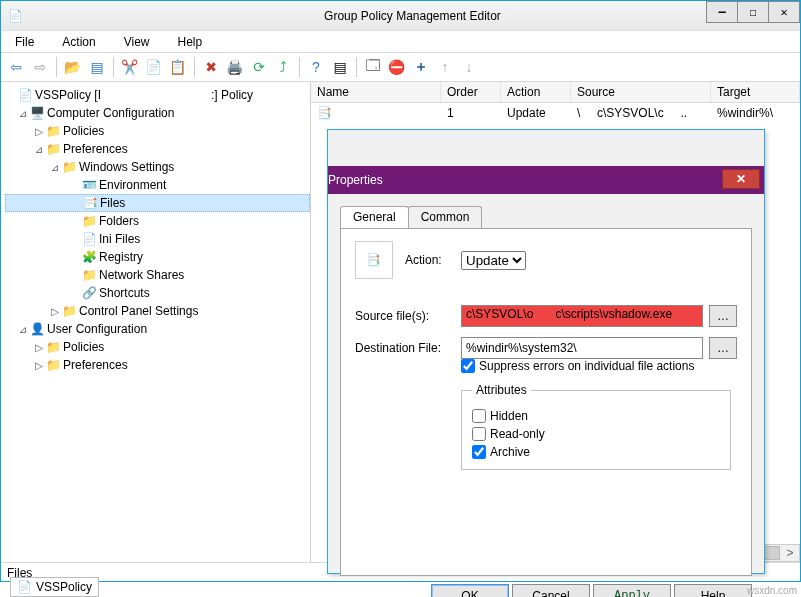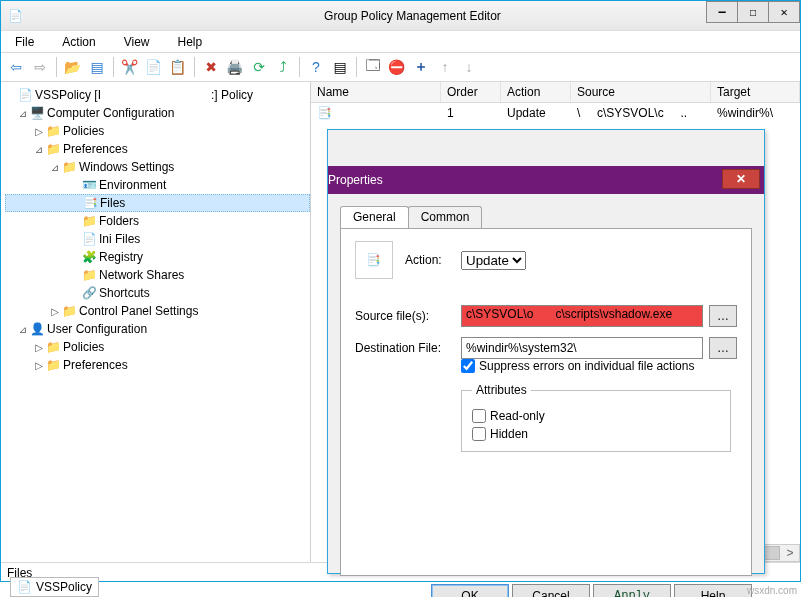--- a/index.html
+++ b/index.html
@@ -345,25 +345,29 @@
 
       <div class="chk">
         <input type="checkbox" checked="" style="">
         <span>Suppress errors on individual file actions</span>
       </div>
 
       <fieldset class="fieldset">
         <legend>Attributes</legend>
         <div class="chk">
             <input type="checkbox" style="">
+            <span>Hidden</span>
+          </div>
+        <div class="chk">
+            <input type="checkbox" style="">
             <span>Read-only</span>
           </div>
         <div class="chk">
-            <input type="checkbox" style="">
-            <span>Hidden</span>
+            <input type="checkbox" checked="" style="">
+            <span>Archive</span>
           </div>
       </fieldset>
     </div>
   </div>
   <div class="dlg-buttons">
     <button class="focus">OK</button>
     <button>Cancel</button>
     <button disabled="">Apply</button>
     <button>Help</button>
   </div>

